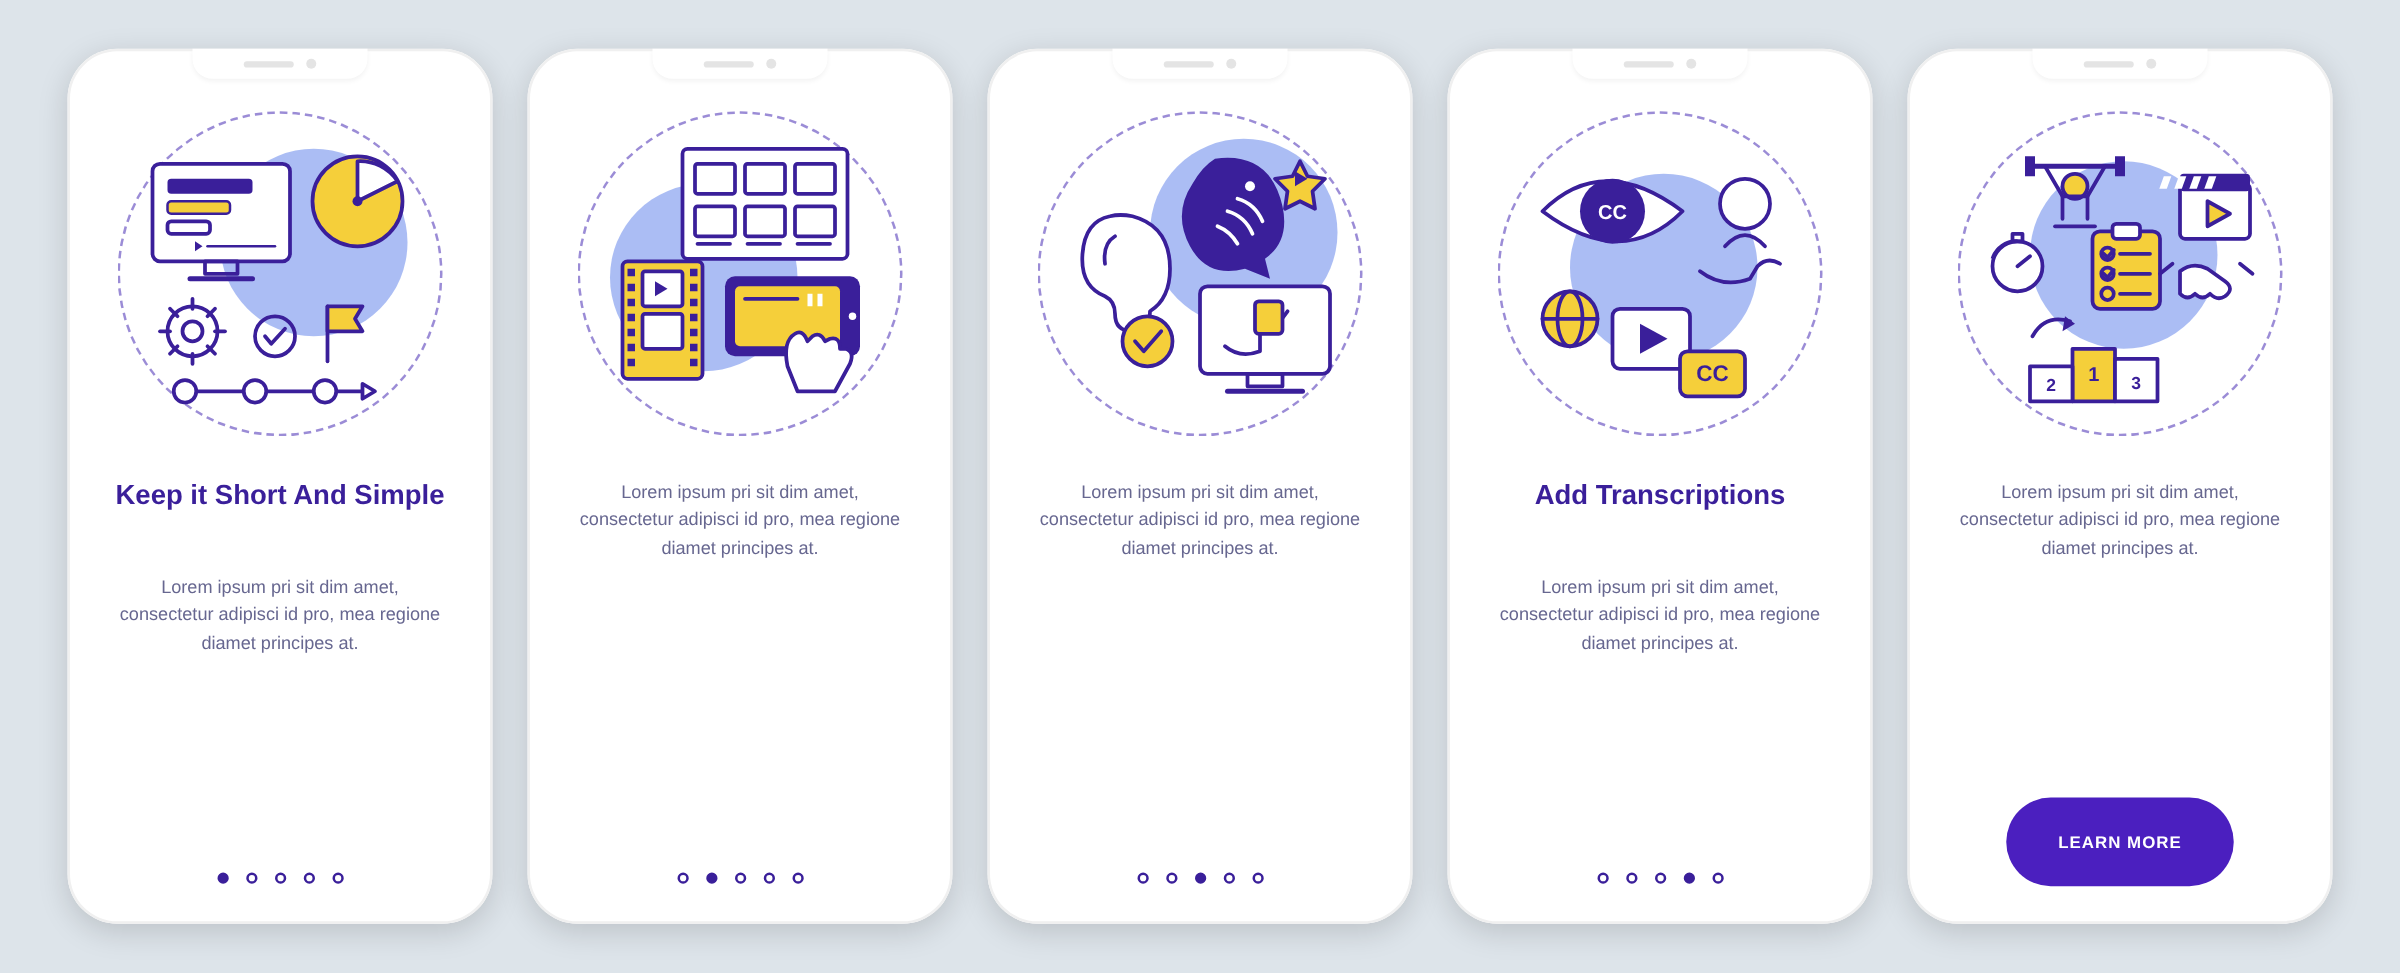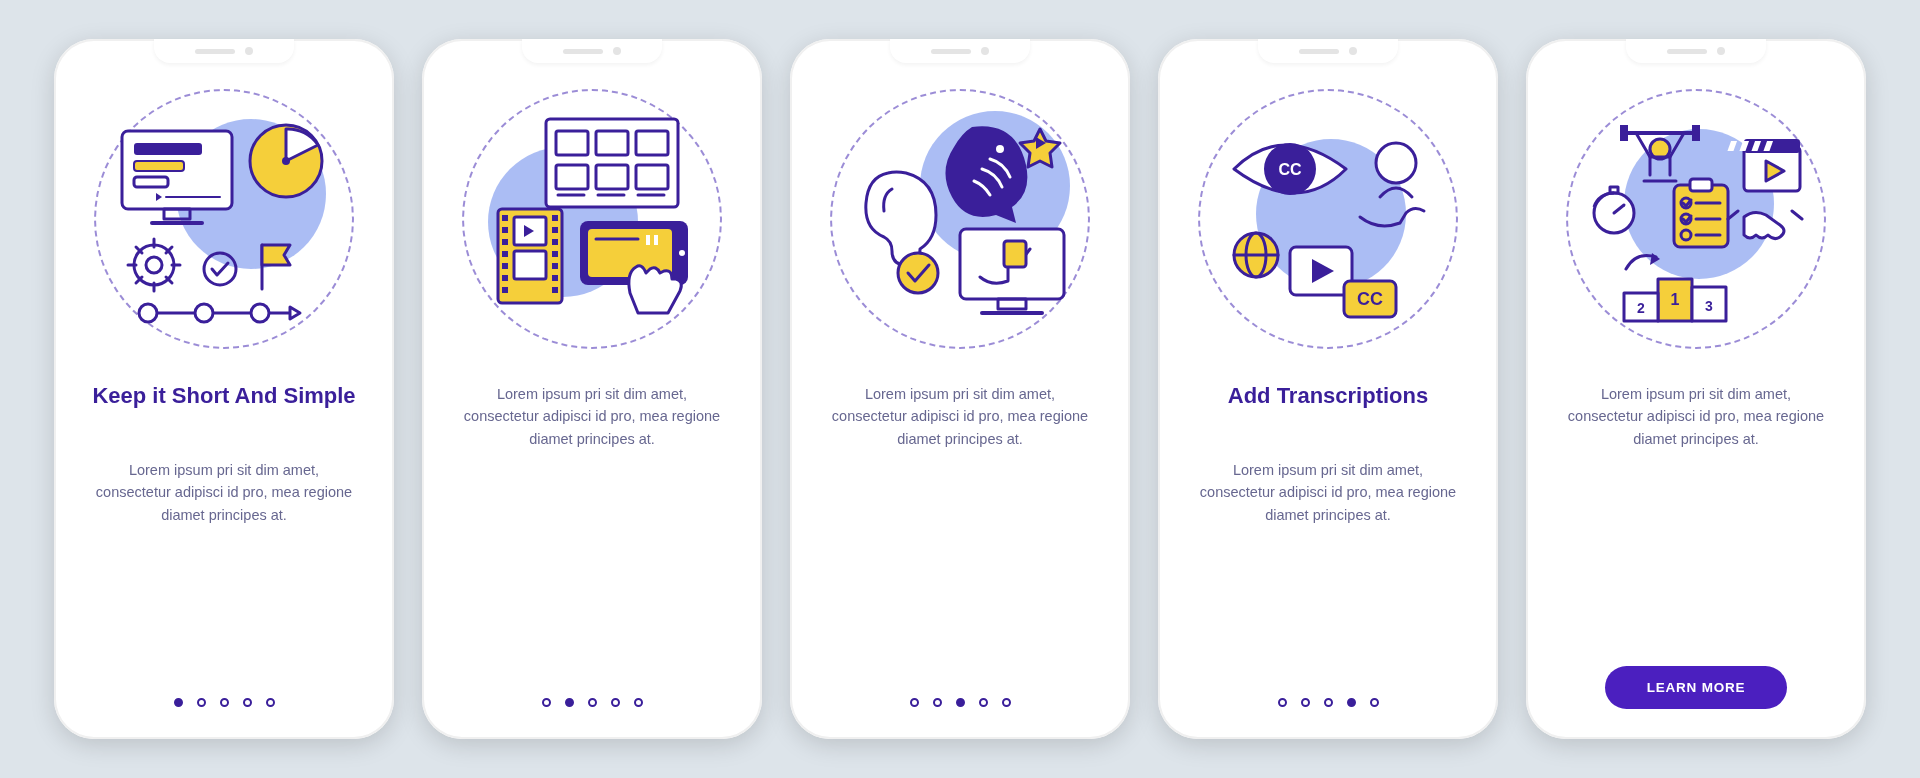--- a/index.html
+++ b/index.html
@@ -97,21 +97,21 @@
   .cta {
     margin-top: auto;
     margin-bottom: 8px;
     background: #4b1fbf;
     color:#fff;
     font-weight:700;
     font-size:13.5px;
     letter-spacing: .8px;
     border:none;
     border-radius: 999px;
-    padding: 14px 42px;
+    padding: 28px 42px;
     cursor: pointer;
   }
   
   .ring {
     position:absolute; inset:0;
     border: 2px dashed #4a2fb5;
     border-radius:50%;
     opacity:.55;
   }
   .bg-circle {

